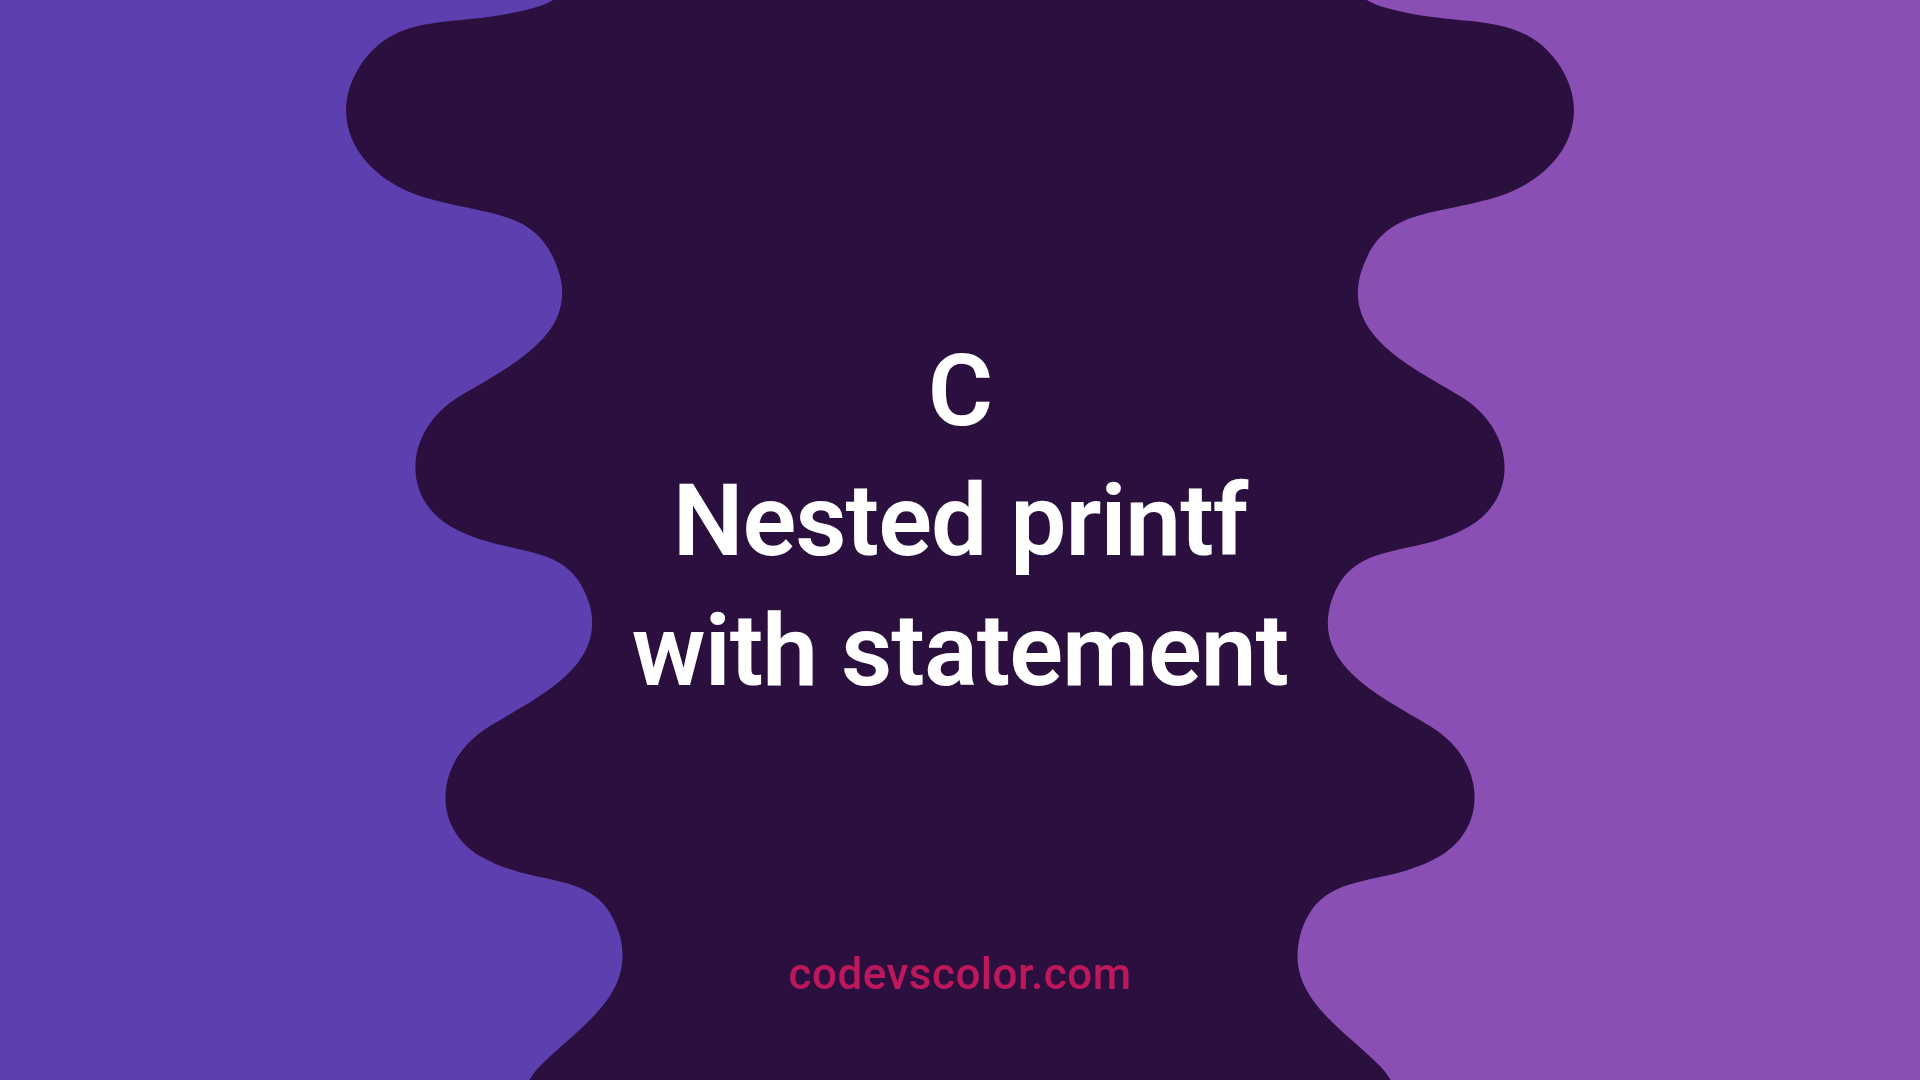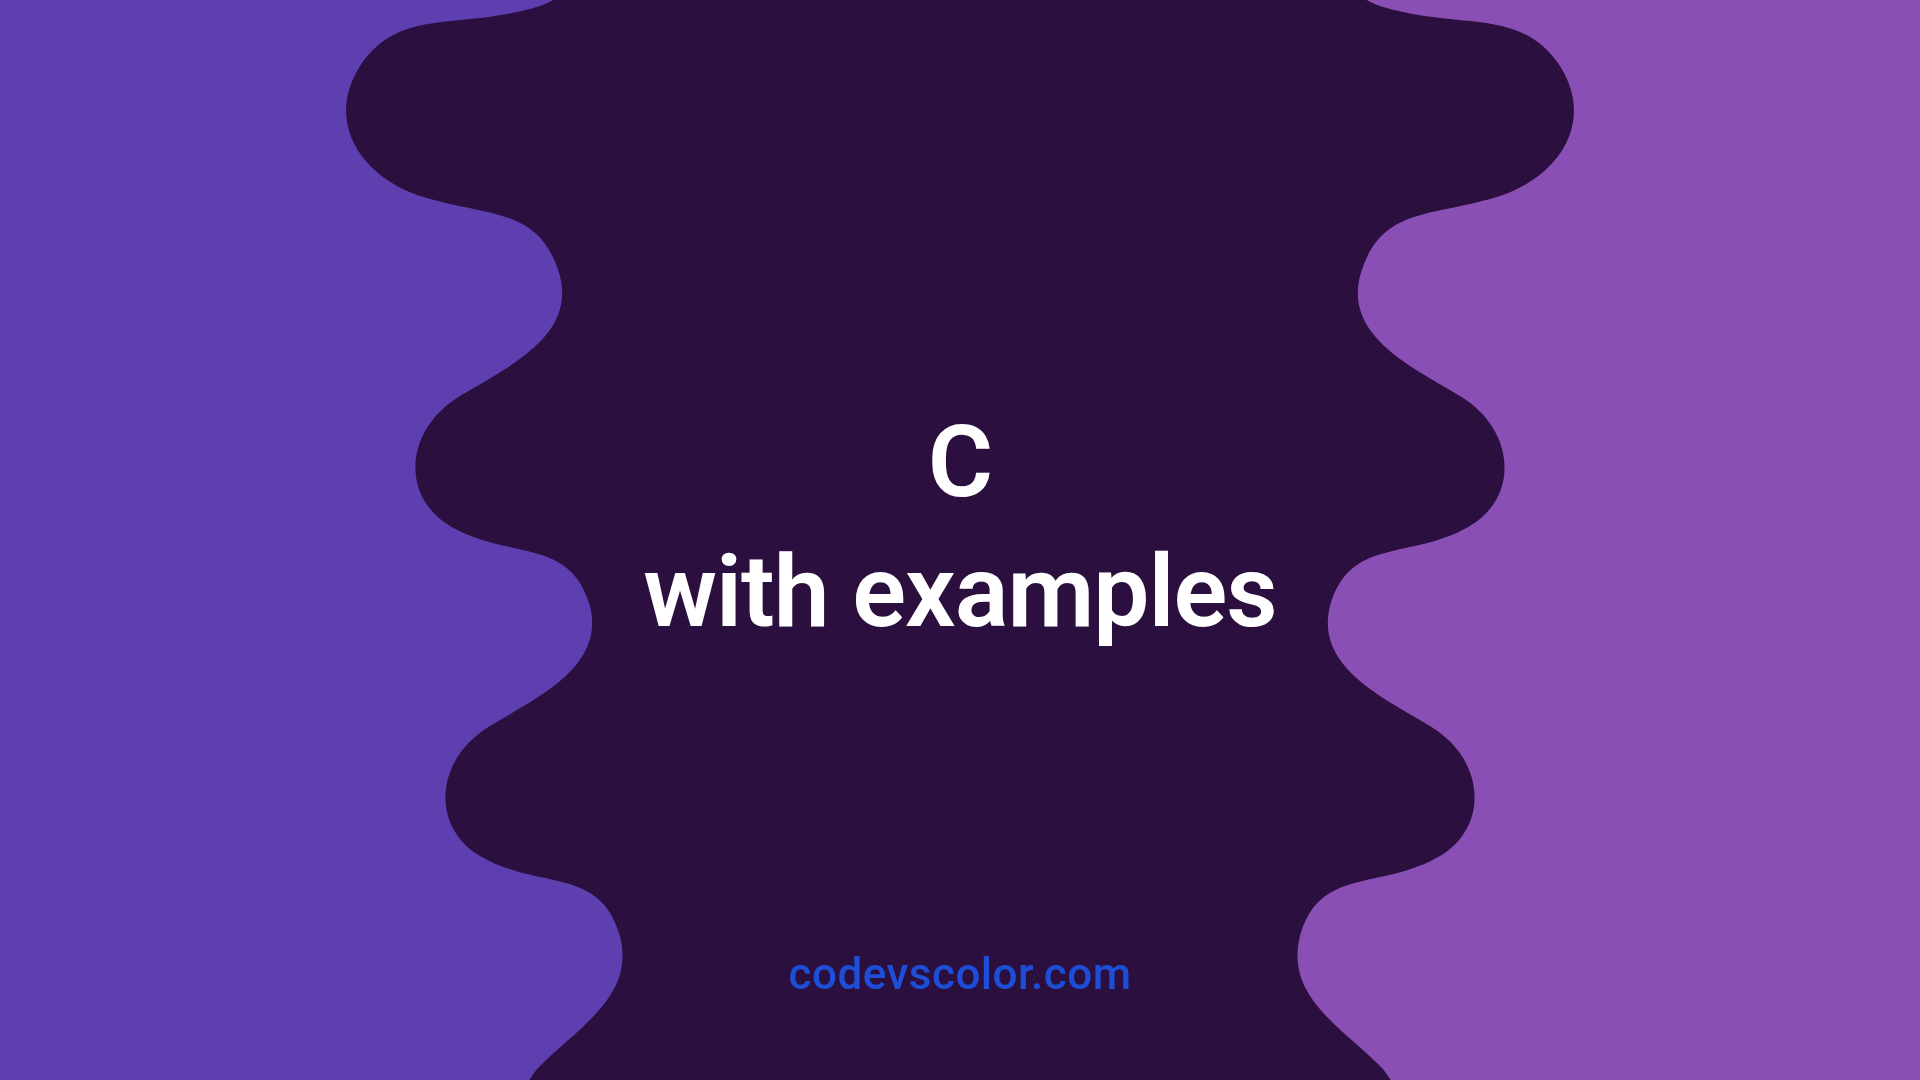--- a/index.html
+++ b/index.html
@@ -48,21 +48,21 @@
     font-size: 100px;
     font-weight: 600;
     line-height: 1.3;
     letter-spacing: -1px;
   }
   .site-credit {
     position: absolute;
     bottom: 80px;
     left: 50%;
     transform: translateX(-50%);
-    color: #1d4ed8;
+    color: #be185d;
     font-size: 44px;
     font-weight: 500;
     z-index: 10;
     letter-spacing: 0.5px;
   }
 </style>
 </head>
 <body>
 
 <div class="bg-left"></div>
@@ -98,16 +98,17 @@
       C 100 230 65 175 100 120
       C 140 60 200 85 280 60
       C 340 40 340 -50 340 -50
       Z
     "></path>
   </svg>
 </div>
 
 <div class="content">
   <div class="title-line">C</div>
-  <div class="title-line">with examples</div>
+  <div class="title-line">Nested printf</div>
+  <div class="title-line">with statement</div>
 </div>
 
 <div class="site-credit">codevscolor.com</div>
 
 </body></html>

